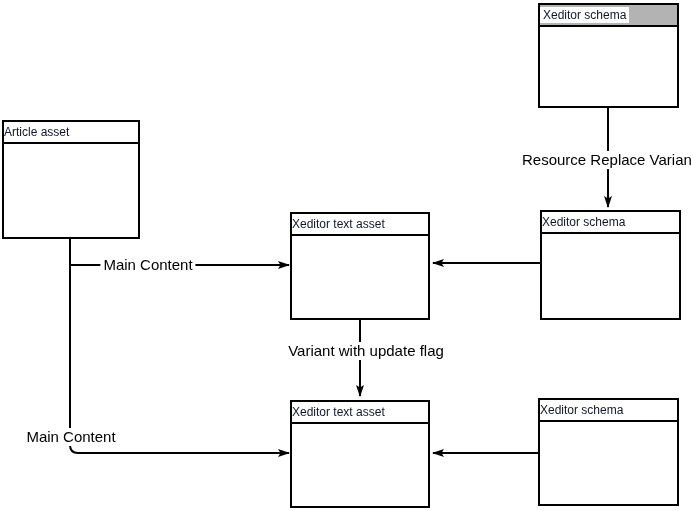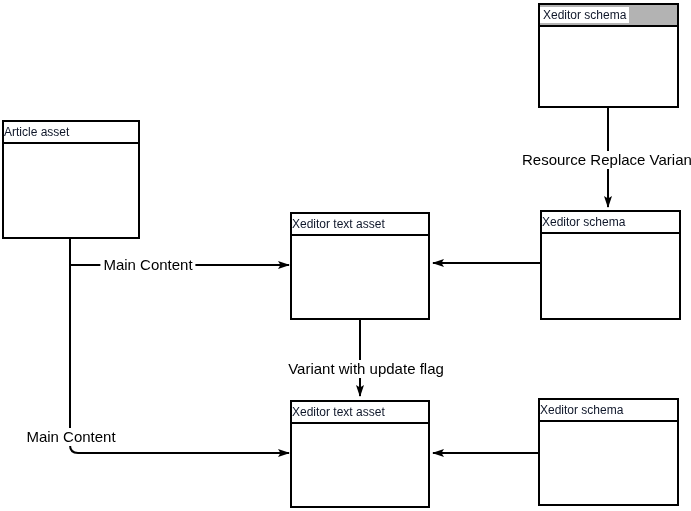--- a/index.html
+++ b/index.html
@@ -106,17 +106,17 @@
 
   <div class="node" style="left:538px; top:398px; width:141px; height:108px;">
     <div class="node-title">Xeditor schema</div>
     <div class="node-body"></div>
   </div>
 
   <div class="edge-label" style="left:609px; top:160px;">Resource Replace Variant</div>
 
   <div class="edge-label" style="left:148px; top:265px;">Main Content</div>
 
-  <div class="edge-label" style="left:366px; top:369px;">Variant with update flag</div>
+  <div class="edge-label" style="left:366px; top:351px;">Variant with update flag</div>
 
   <div class="edge-label" style="left:71px; top:437px;">Main Content</div>
 
 </div>
 
 </body></html>

